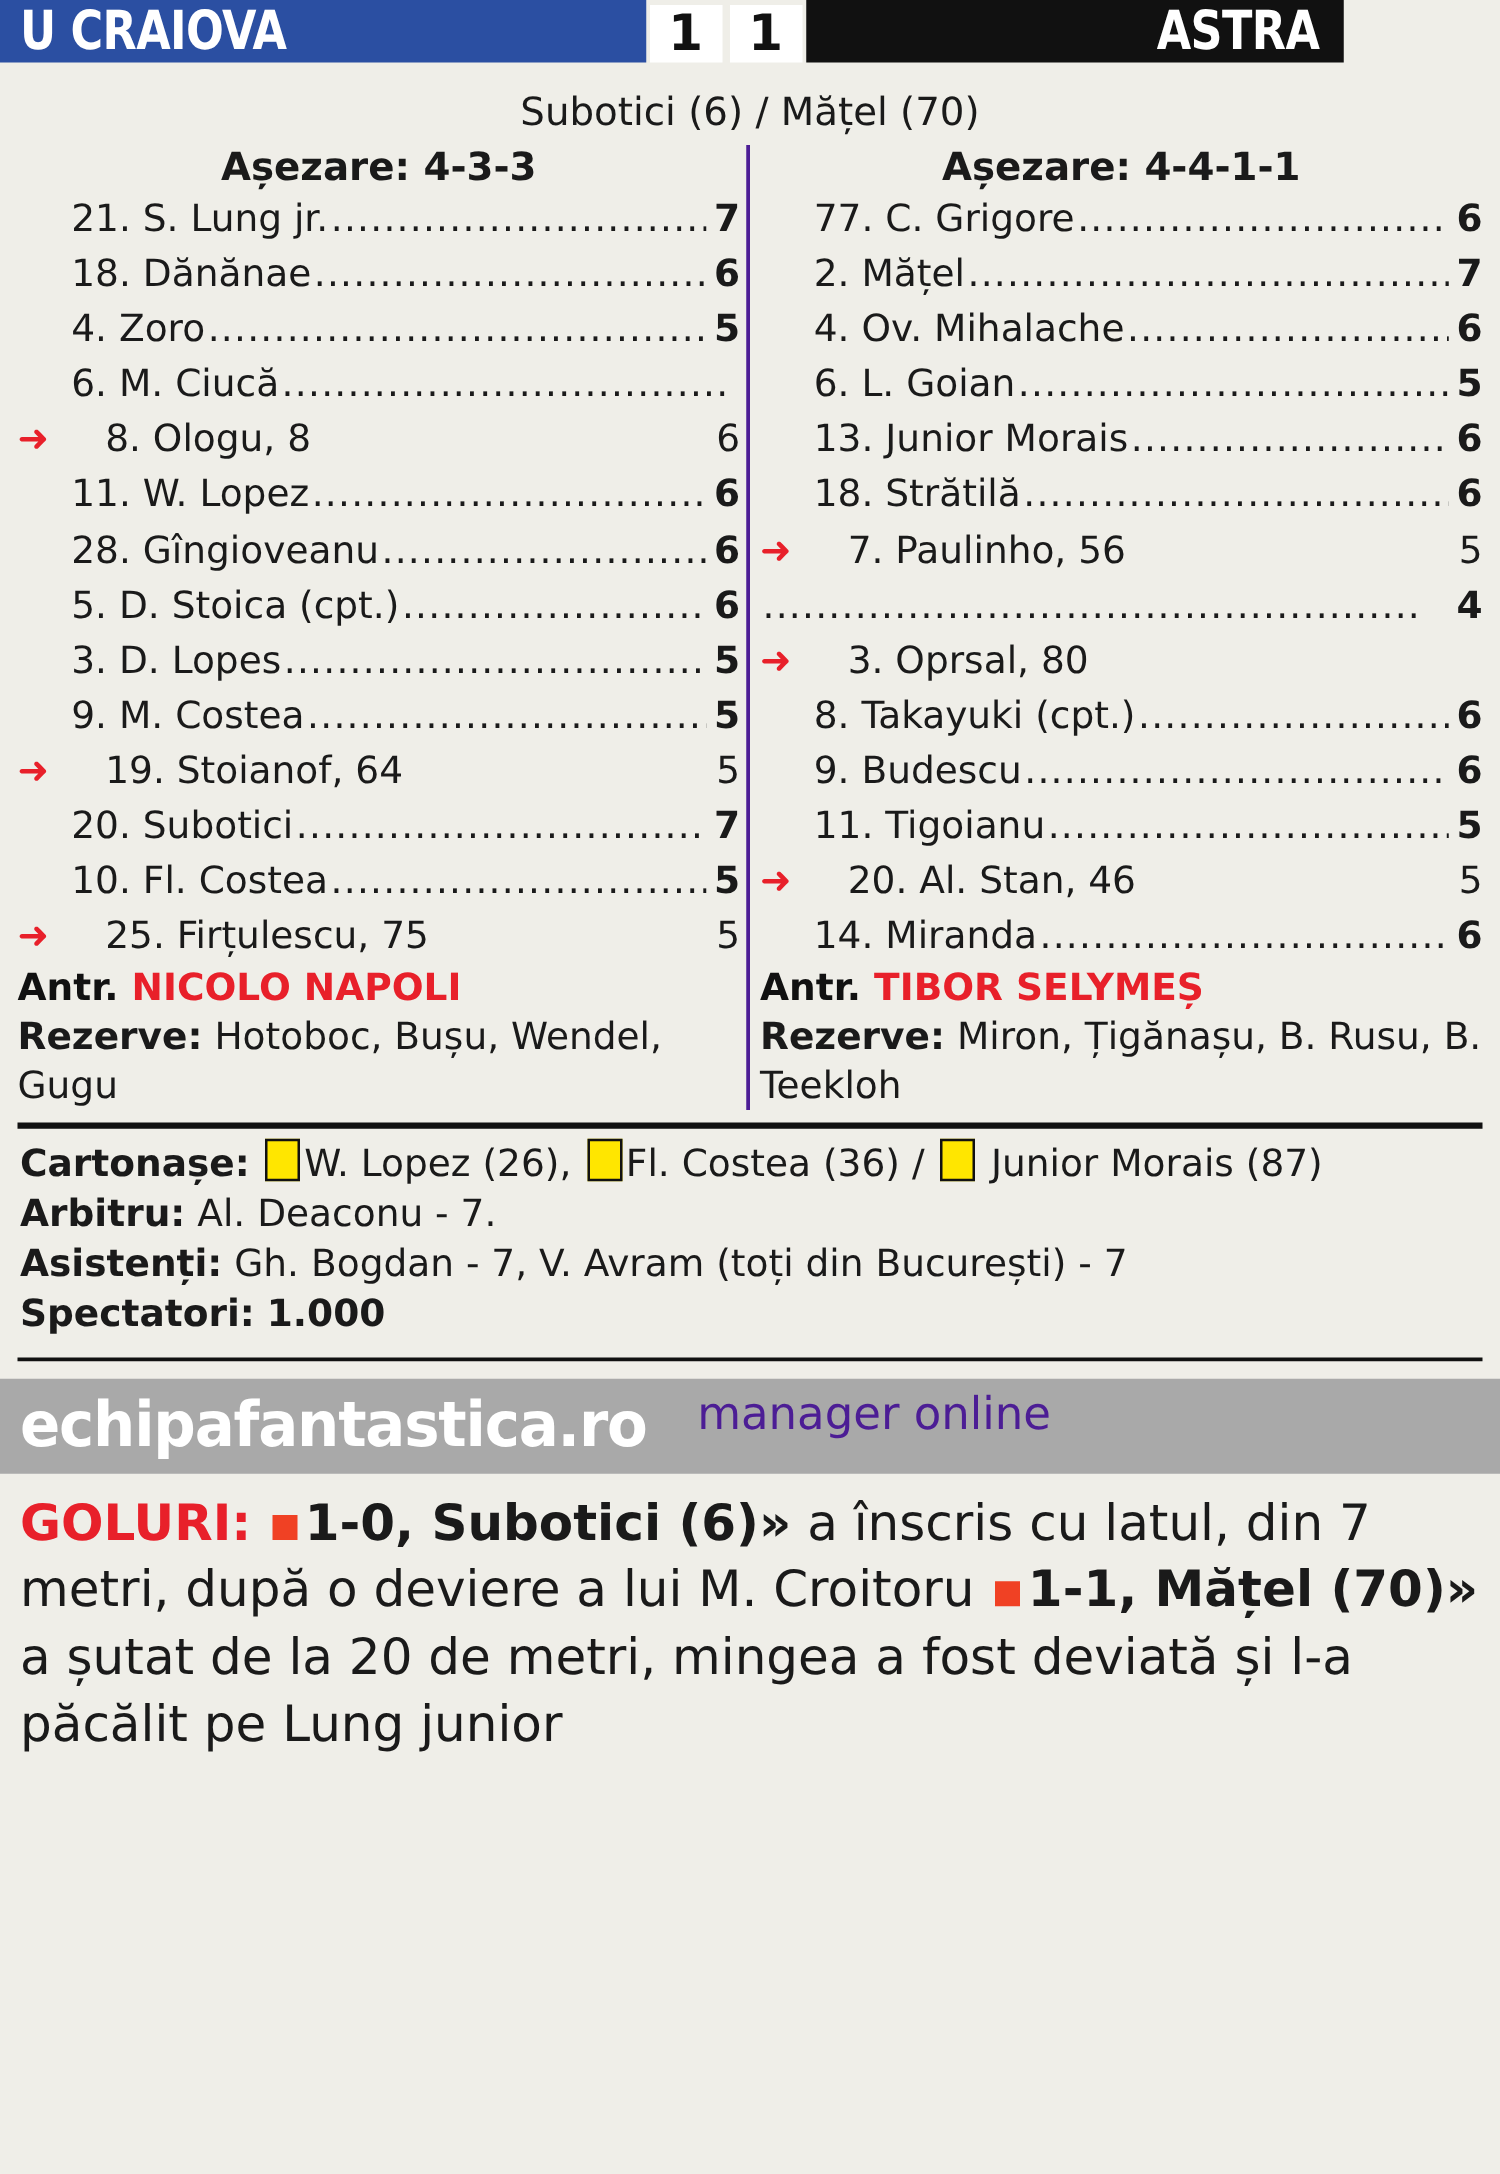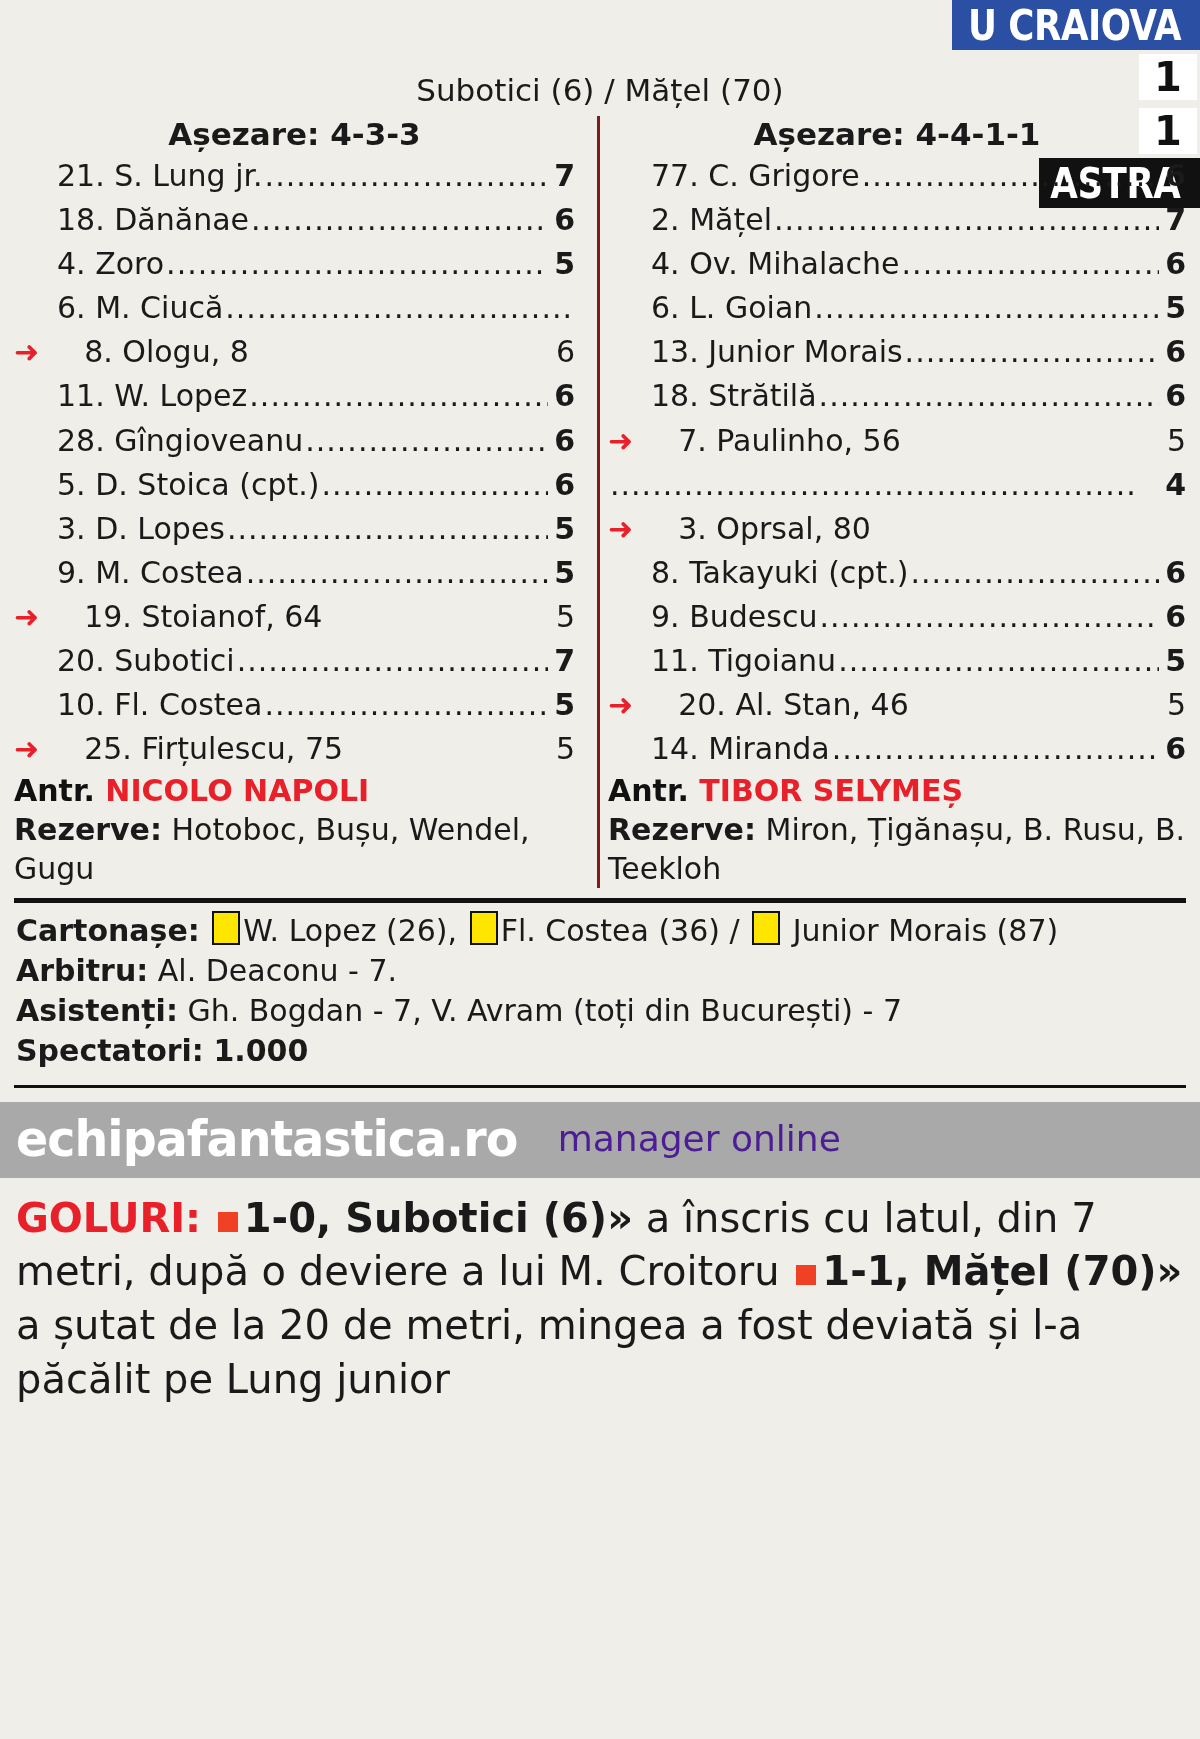--- a/index.html
+++ b/index.html
@@ -19,23 +19,22 @@
     position: relative;
     width: 1200px;
     height: 1739px;
     box-sizing: border-box;
   }
 
   
   .scorebar {
     display: flex;
     height: 62px;
-    width: 1200px;
-    align-items: flex-end;
-    flex-direction: column;
+    width: 1075px;
+    align-items: flex-start;
   }
   .team-left {
     background: #2b4fa2;
     color: #ffffff;
     flex: 1 1 auto;
     display: flex;
     align-items: center;
     padding-left: 16px;
   }
   .team-right {
@@ -89,22 +88,22 @@
   .lineups {
     display: flex;
     padding: 2px 14px 0 14px;
     position: relative;
   }
   .col {
     width: 50%;
     box-sizing: border-box;
   }
   .col-left {
-    padding-right: 22px;
-    border-right: 3px solid #7f1d1d;
+    padding-right: 5px;
+    border-right: 3px solid #4c1d95;
   }
   .col-right {
     padding-left: 8px;
   }
   .formation {
     text-align: center;
     font-weight: bold;
     font-size: 31px;
     margin-bottom: 2px;
   }
@@ -192,21 +191,21 @@
     vertical-align: -4px;
     margin: 0 3px;
   }
 
   
   .banner {
     background: #a9a9a9;
     margin: 14px 0 0 0;
     padding: 8px 28px 10px 16px;
     display: flex;
-    align-items: center;
+    align-items: flex-start;
     gap: 14px;
   }
   .banner .brand {
     color: #ffffff;
     font-size: 50px;
     font-weight: bold;
     letter-spacing: -1px;
     transform: scaleX(0.95);
     transform-origin: left center;
   }

